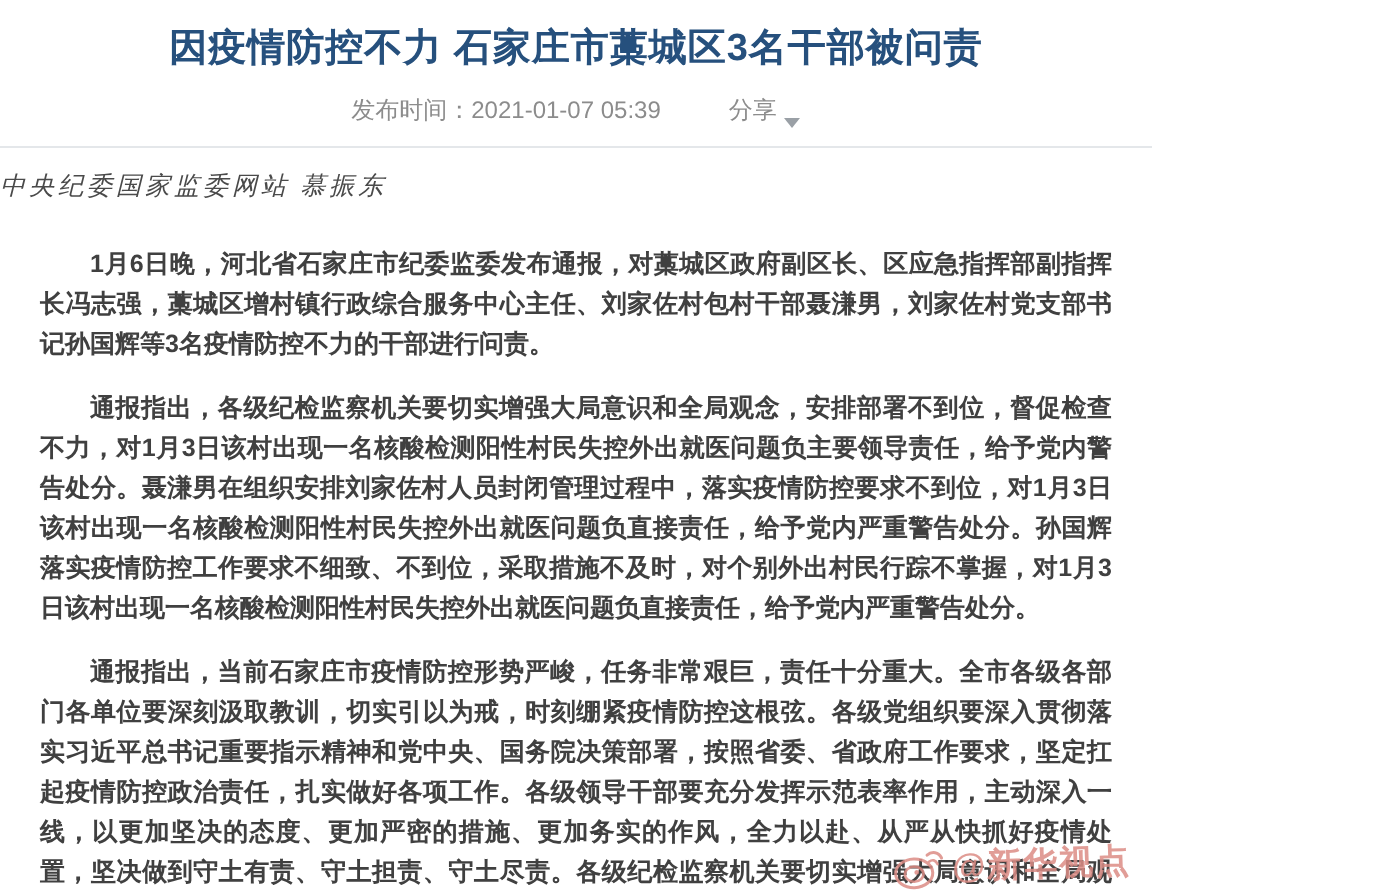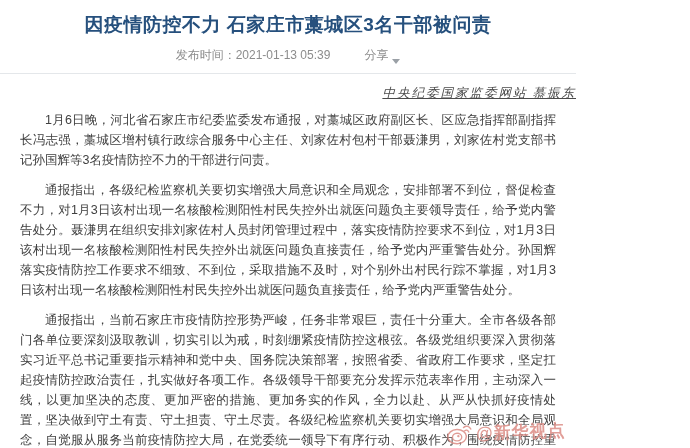--- a/index.html
+++ b/index.html
@@ -54,39 +54,39 @@
     border-top: 5px solid #9aa0a6;
   }
   .divider {
     margin-top: 9px;
     border: none;
     border-top: 1px solid #e4e7ea;
     height: 0;
     width: 100%;
   }
   .byline {
-    text-align: right;
+    text-align: left;
     margin-top: 11px;
     font-family: "Liberation Serif", "DejaVu Serif", serif;
     font-style: italic;
     font-size: 12.5px;
     color: #4a4a4a;
     letter-spacing: 2px;
-    text-decoration: underline;
   }
   .article-body {
     padding: 8px 20px 0 20px;
     font-size: 12.5px;
     line-height: 20px;
     color: #404040;
     text-align: justify;
   }
   .article-body p {
-    margin: 0 0 10px 0;
+    margin: 12px 0 10px 0;
     text-indent: 2em;
+    font-weight: bold;
   }
   .watermark {
     position: absolute;
     right: 10px;
     bottom: 4px;
     display: flex;
     align-items: center;
     gap: 3px;
     color: #dc8d86;
     opacity: 0.85;
@@ -100,21 +100,21 @@
 </style>
 </head>
 <body>
 
 <div class="page">
 
   <div class="article-header">
     <h1 class="article-title">因疫情防控不力 石家庄市藁城区3名干部被问责</h1>
 
     <div class="meta-row">
-      <span class="meta-item">发布时间：2021-01-13 05:39</span>
+      <span class="meta-item">发布时间：2021-01-07 05:39</span>
       <span class="share-button">
         <span>分享</span>
         <span class="chevron"></span>
       </span>
     </div>
 
     <hr class="divider">
 
     <div class="byline">中央纪委国家监委网站 慕振东</div>
   </div>

